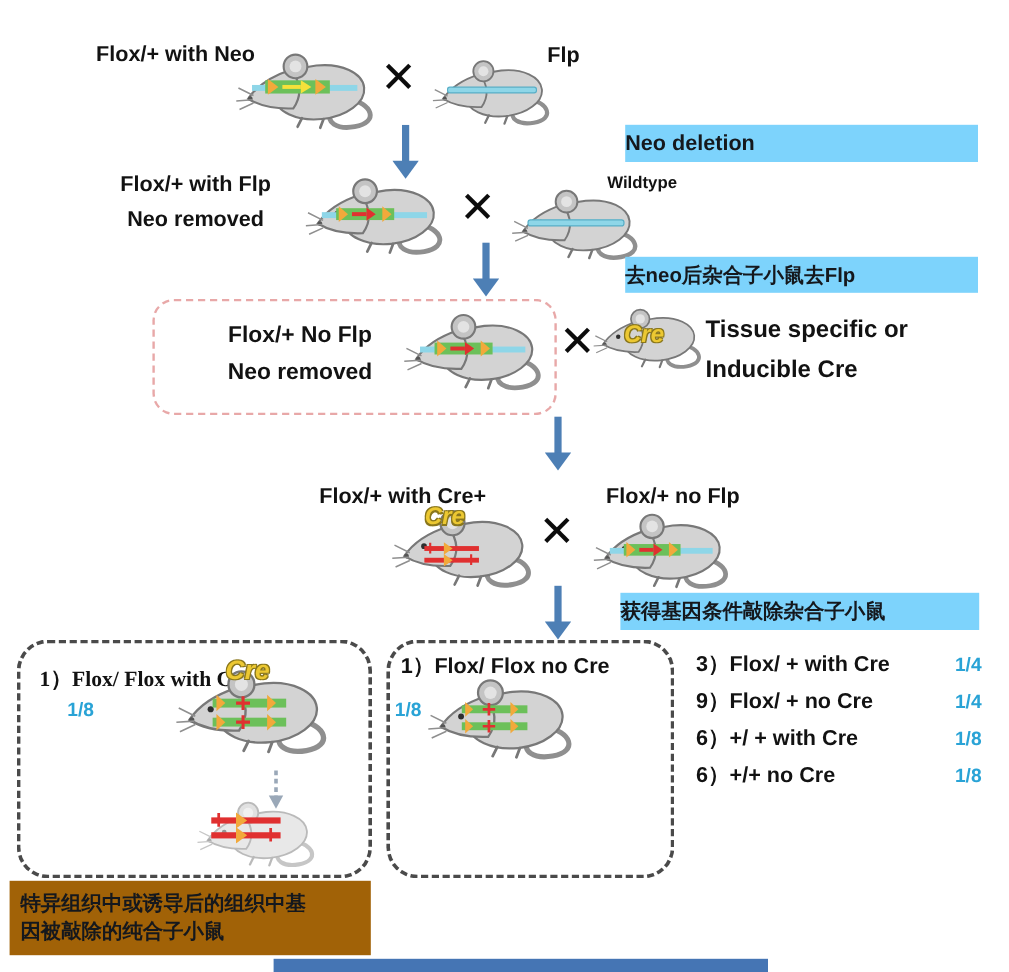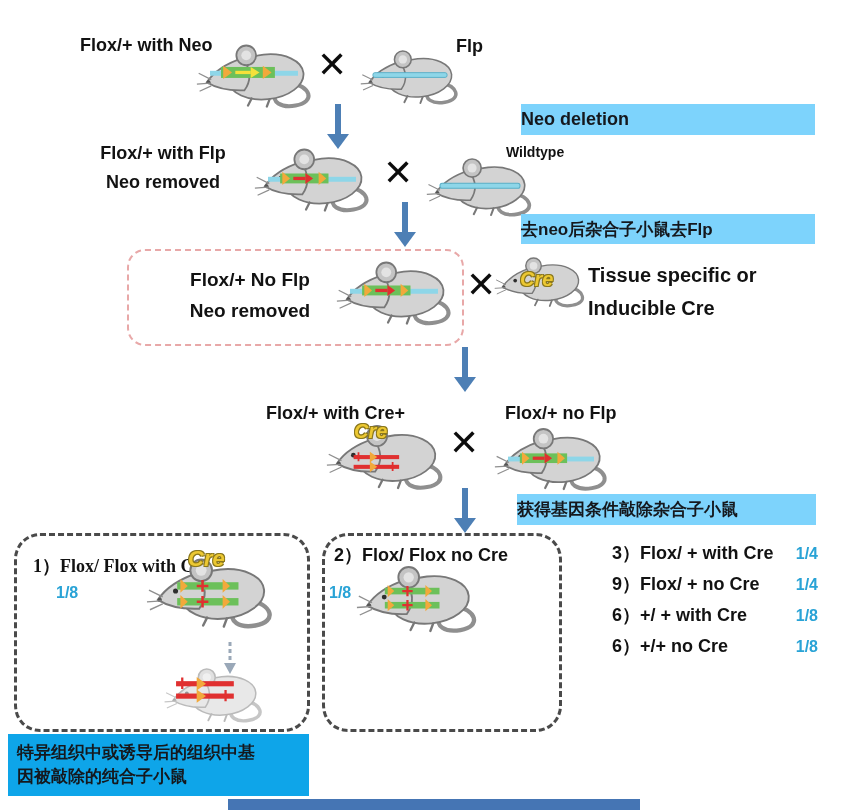--- a/index.html
+++ b/index.html
@@ -25,26 +25,26 @@
 
   .cre { position:absolute; color:#ecc832; font-weight:bold; line-height:1;
          text-shadow:1px 1px 0 #8a771c, -1px -1px 0 #8a771c, 1px -1px 0 #8a771c, -1px 1px 0 #8a771c;font-style:italic; }
 
   .dashed-pink { position:absolute; border:2px dashed #e8a8a8; border-radius:18px; background:transparent; }
   .dashed-box  { position:absolute; border:3px dashed #4a4a4a; border-radius:26px; background:transparent; }
 
   .fraction { position:absolute; color:#29a3d6; font-weight:bold; font-size:16px; }
 
   #result-list { position:absolute; left:580px; top:541px; width:238px; }
-  .result-row { display:flex; justify-content:space-between; align-items:baseline; height:31px;margin-left:32px; }
+  .result-row { display:flex; justify-content:space-between; align-items:baseline; height:31px; }
   .result-row .rlabel { font-weight:bold; font-size:18px; color:#121212; white-space:nowrap; }
   .result-row .rfrac  { color:#29a3d6; font-weight:bold; font-size:16px; }
 
   #footer-box { position:absolute; left:8px; top:734px; width:301px; height:62px;
-                background:#0ea5e9; color:#15181d; font-weight:bold; font-size:17px;
+                background:#a16207; color:#15181d; font-weight:bold; font-size:17px;
                 line-height:24px; padding:7px 9px; }
   #footer-box span { display:block; }
 
   #bottom-bar { position:absolute; left:228px; top:799px; width:412px; height:11px; background:#4575b4; }
 </style>
 </head>
 <body>
 
 <svg width="0" height="0" style="position:absolute" aria-hidden="true">
   <defs>
@@ -264,21 +264,21 @@
     <svg class="body faint" viewBox="-14 4 136 86">
         <use href="#mouse-shape"></use>
       </svg>
     <svg class="construct" style="left:14px; top:14px; width:66px;" viewBox="0 0 64 26">
         <use href="#c-del"></use>
       </svg>
   </div>
 
   <div class="dashed-box" style="left:322px; top:533px; width:240px; height:199px;"></div>
 
-  <div class="lbl" style="left:334px; top:543px;">2）Flox/ Flox no Cre</div>
+  <div class="lbl" style="left:334px; top:543px;">1）Flox/ Flox no Cre</div>
   <div class="fraction" style="left:329px; top:584px;">1/8</div>
 
   <div class="mouse" style="left:356px; top:556px; width:128px; height:86px;">
     <svg class="body" viewBox="-14 4 136 86">
         <use href="#mouse-shape"></use>
       </svg>
     <svg class="construct" style="left:26px; top:28px; width:66px;" viewBox="0 0 70 30">
         <use href="#c-double"></use>
       </svg>
   </div>

